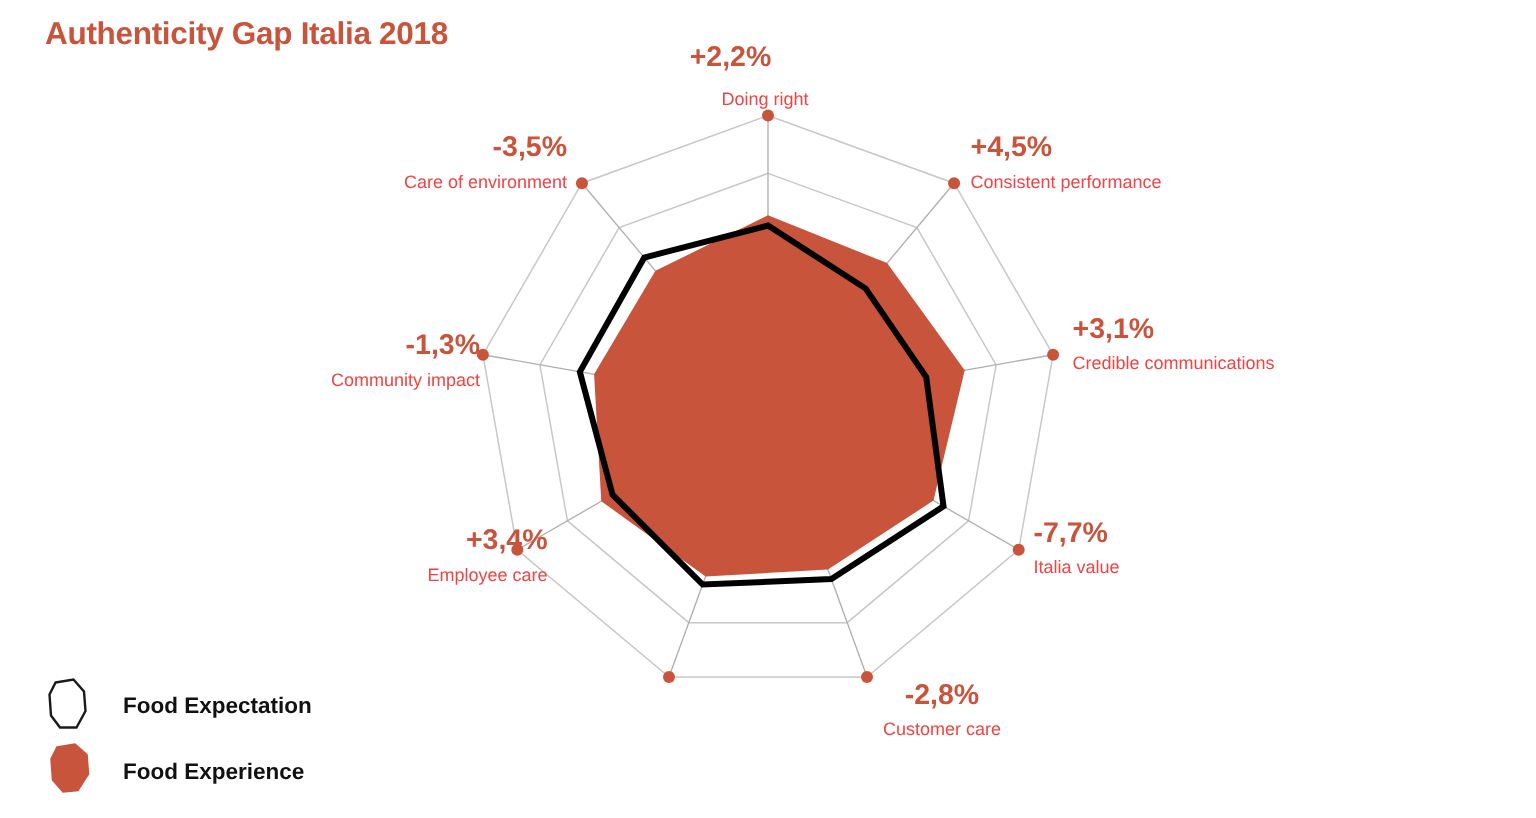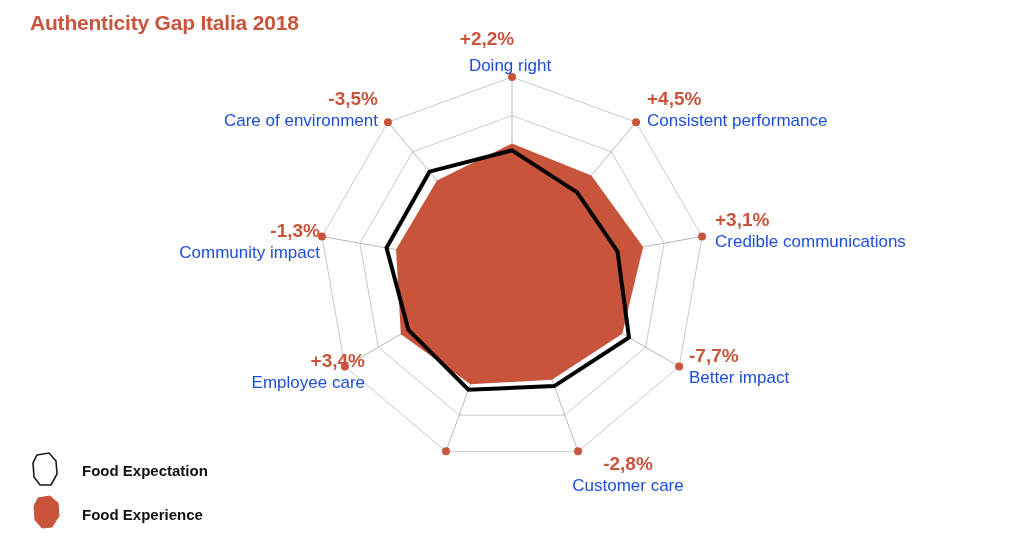--- a/index.html
+++ b/index.html
@@ -28,21 +28,21 @@
 
   
   #radar{position:absolute;left:0;top:0;width:1024px;height:545px;}
 
   
   .axis-label{position:absolute;white-space:nowrap;}
   .axis-label .pct{
     display:block;font-size:19px;font-weight:bold;color:#c9543c;line-height:22px;
   }
   .axis-label .name{
-    display:block;font-size:17px;color:#1d4ed8;line-height:22px;font-weight:400;
+    display:block;font-size:12px;color:#ef4444;line-height:22px;font-weight:400;
   }
   .al-left{text-align:right;}
   .al-right{text-align:left;}
   .al-center{text-align:center;}
 
   
   .legend{position:absolute;left:26px;top:448px;}
   .legend-row{display:flex;align-items:center;height:44px;}
   .legend-swatch{width:42px;height:40px;flex:none;margin-right:14px;position:relative;}
   .legend-swatch svg{display:block;}
@@ -110,21 +110,21 @@
     <span class="name">Consistent performance</span>
   </div>
 
   <div class="axis-label al-right" style="left:715px;top:209px;">
     <span class="pct">+3,1%</span>
     <span class="name">Credible communications</span>
   </div>
 
   <div class="axis-label al-right" style="left:689px;top:345px;">
     <span class="pct">-7,7%</span>
-    <span class="name">Better impact</span>
+    <span class="name">Italia value</span>
   </div>
 
   <div class="axis-label al-center" style="left:548px;top:453px;width:160px;">
     <span class="pct">-2,8%</span>
     <span class="name">Customer care</span>
   </div>
 
 
   <div class="axis-label al-left" style="left:145px;top:350px;width:220px;">
     <span class="pct">+3,4%</span>

